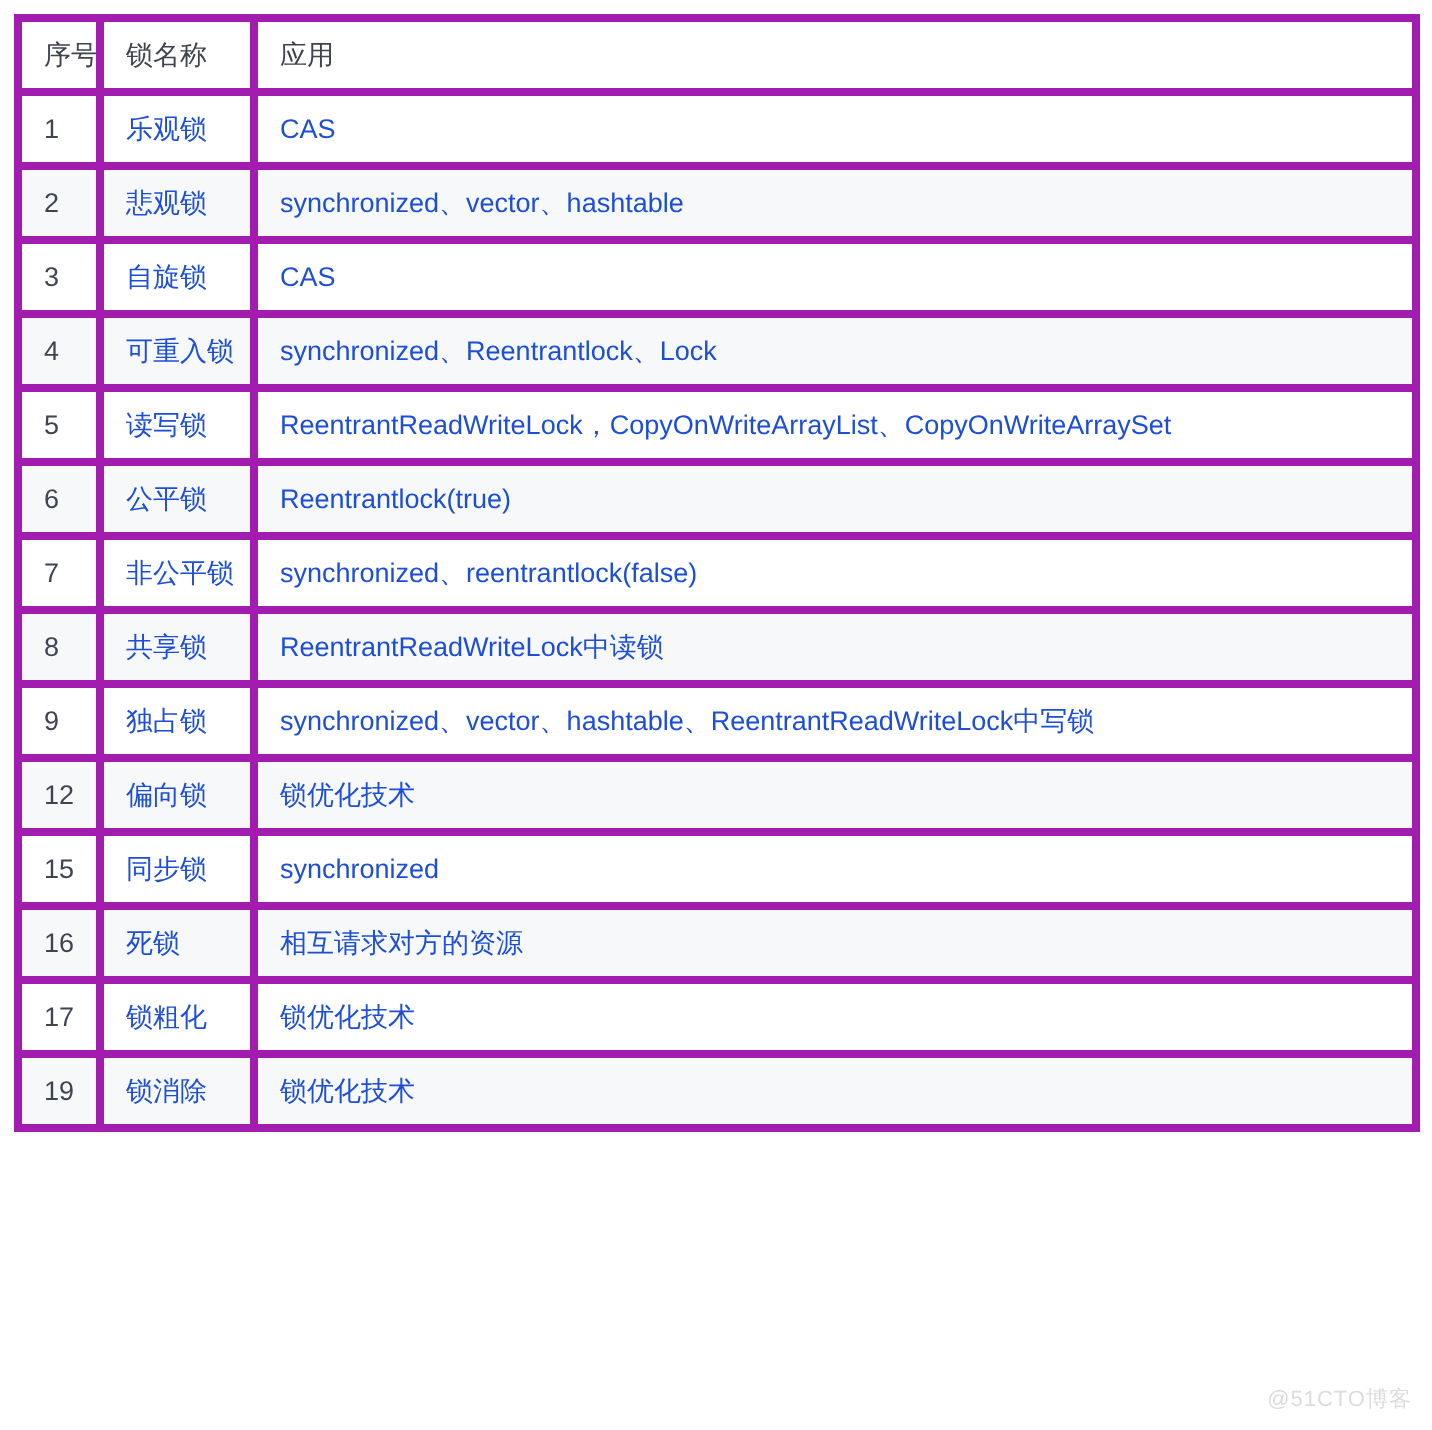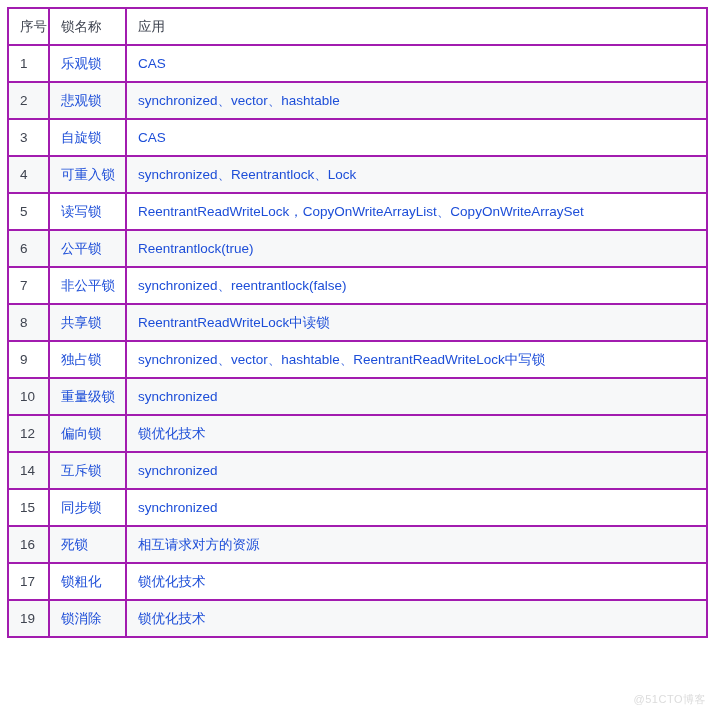--- a/index.html
+++ b/index.html
@@ -35,21 +35,21 @@
     width: 699px;
     font-size: 13.5px;
     color: #3f4450;
   }
   table.lock-table col.c-idx  { width: 41px; }
   table.lock-table col.c-name { width: 77px; }
   table.lock-table col.c-app  { width: 581px; }
 
   table.lock-table th,
   table.lock-table td {
-    border: 2px solid #a21caf;
+    border: 4px solid #a21caf;
     height: 37px;
     line-height: 17px;
     padding: 0 0 0 11px;
     text-align: left;
     vertical-align: middle;
     font-weight: normal;
     white-space: nowrap;
     overflow: hidden;
     box-sizing: border-box;
   }
@@ -136,33 +136,23 @@
             <td class="cell-idx">8</td>
             <td class="cell-name">共享锁</td>
             <td class="cell-app">ReentrantReadWriteLock中读锁</td>
           </tr>
           <tr class="odd">
             <td class="cell-idx">9</td>
             <td class="cell-name">独占锁</td>
             <td class="cell-app">synchronized、vector、hashtable、ReentrantReadWriteLock中写锁</td>
           </tr>
           <tr class="even">
-            <td class="cell-idx">10</td>
-            <td class="cell-name">重量级锁</td>
-            <td class="cell-app">synchronized</td>
-          </tr>
-          <tr class="even">
             <td class="cell-idx">12</td>
             <td class="cell-name">偏向锁</td>
             <td class="cell-app">锁优化技术</td>
-          </tr>
-          <tr class="even">
-            <td class="cell-idx">14</td>
-            <td class="cell-name">互斥锁</td>
-            <td class="cell-app">synchronized</td>
           </tr>
           <tr class="odd">
             <td class="cell-idx">15</td>
             <td class="cell-name">同步锁</td>
             <td class="cell-app">synchronized</td>
           </tr>
           <tr class="even">
             <td class="cell-idx">16</td>
             <td class="cell-name">死锁</td>
             <td class="cell-app">相互请求对方的资源</td>

